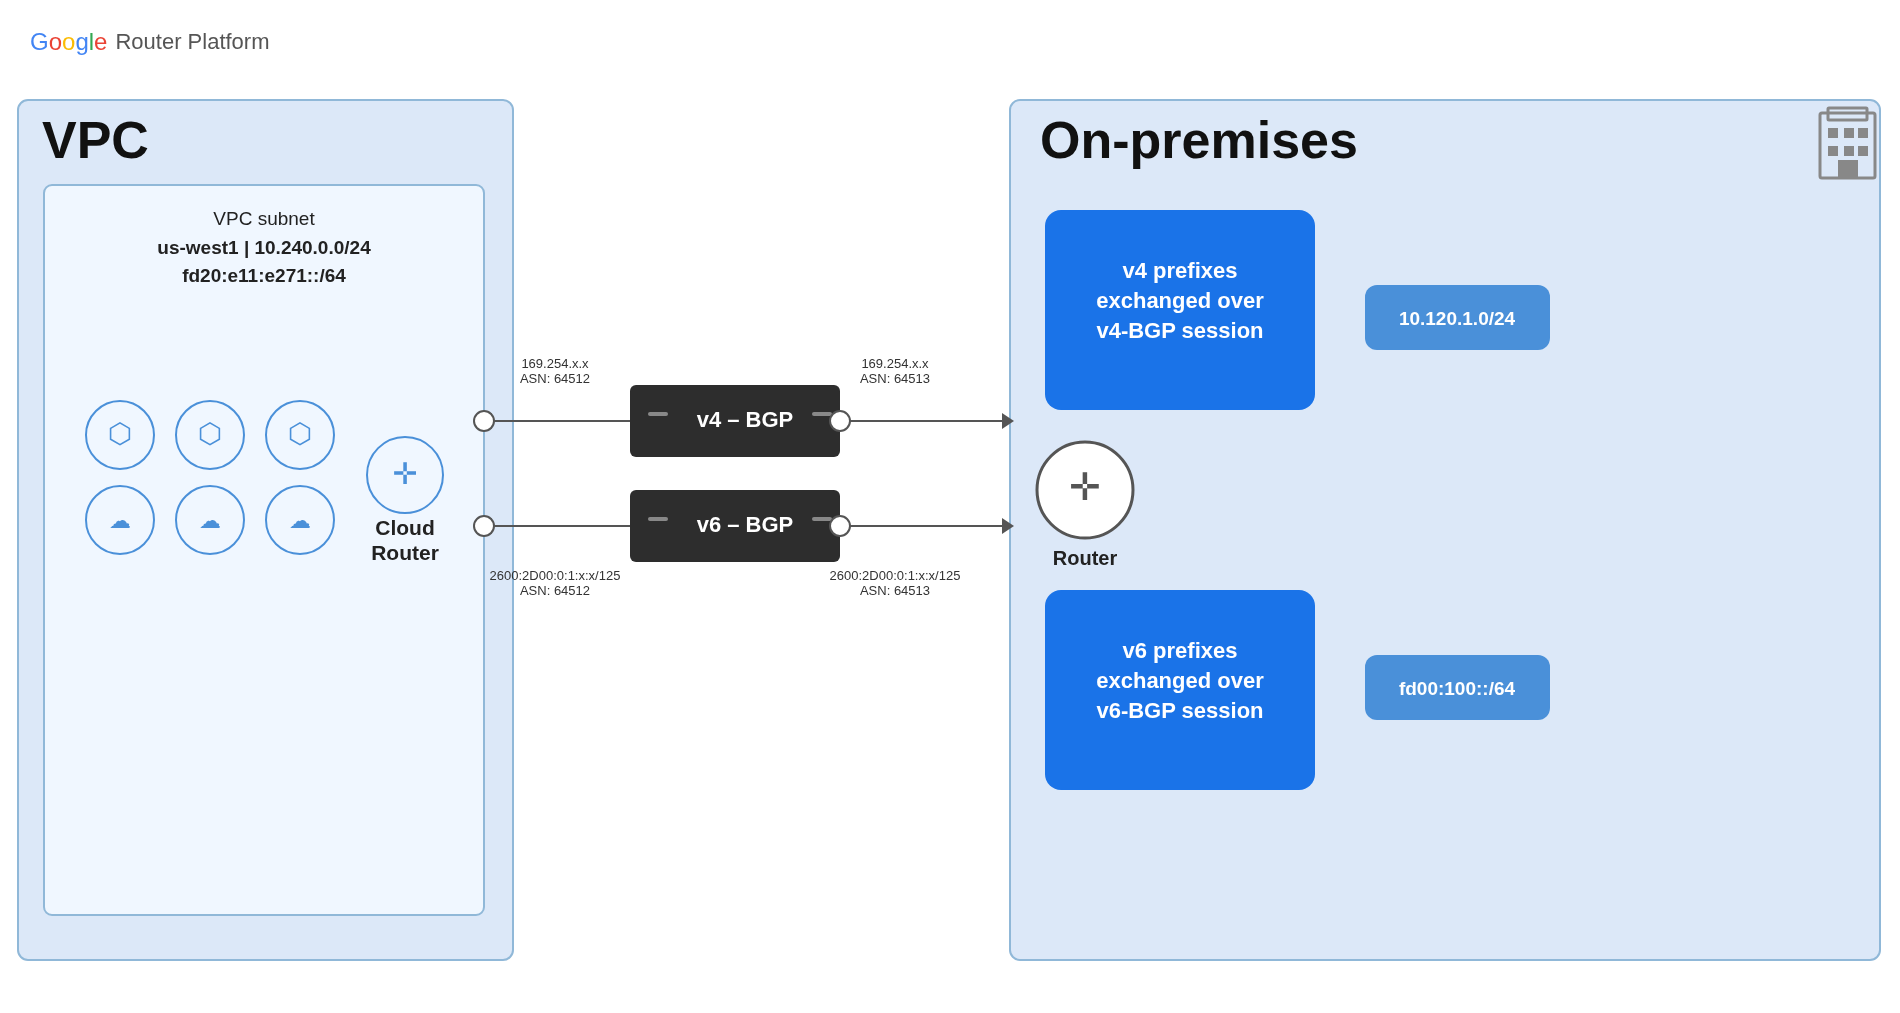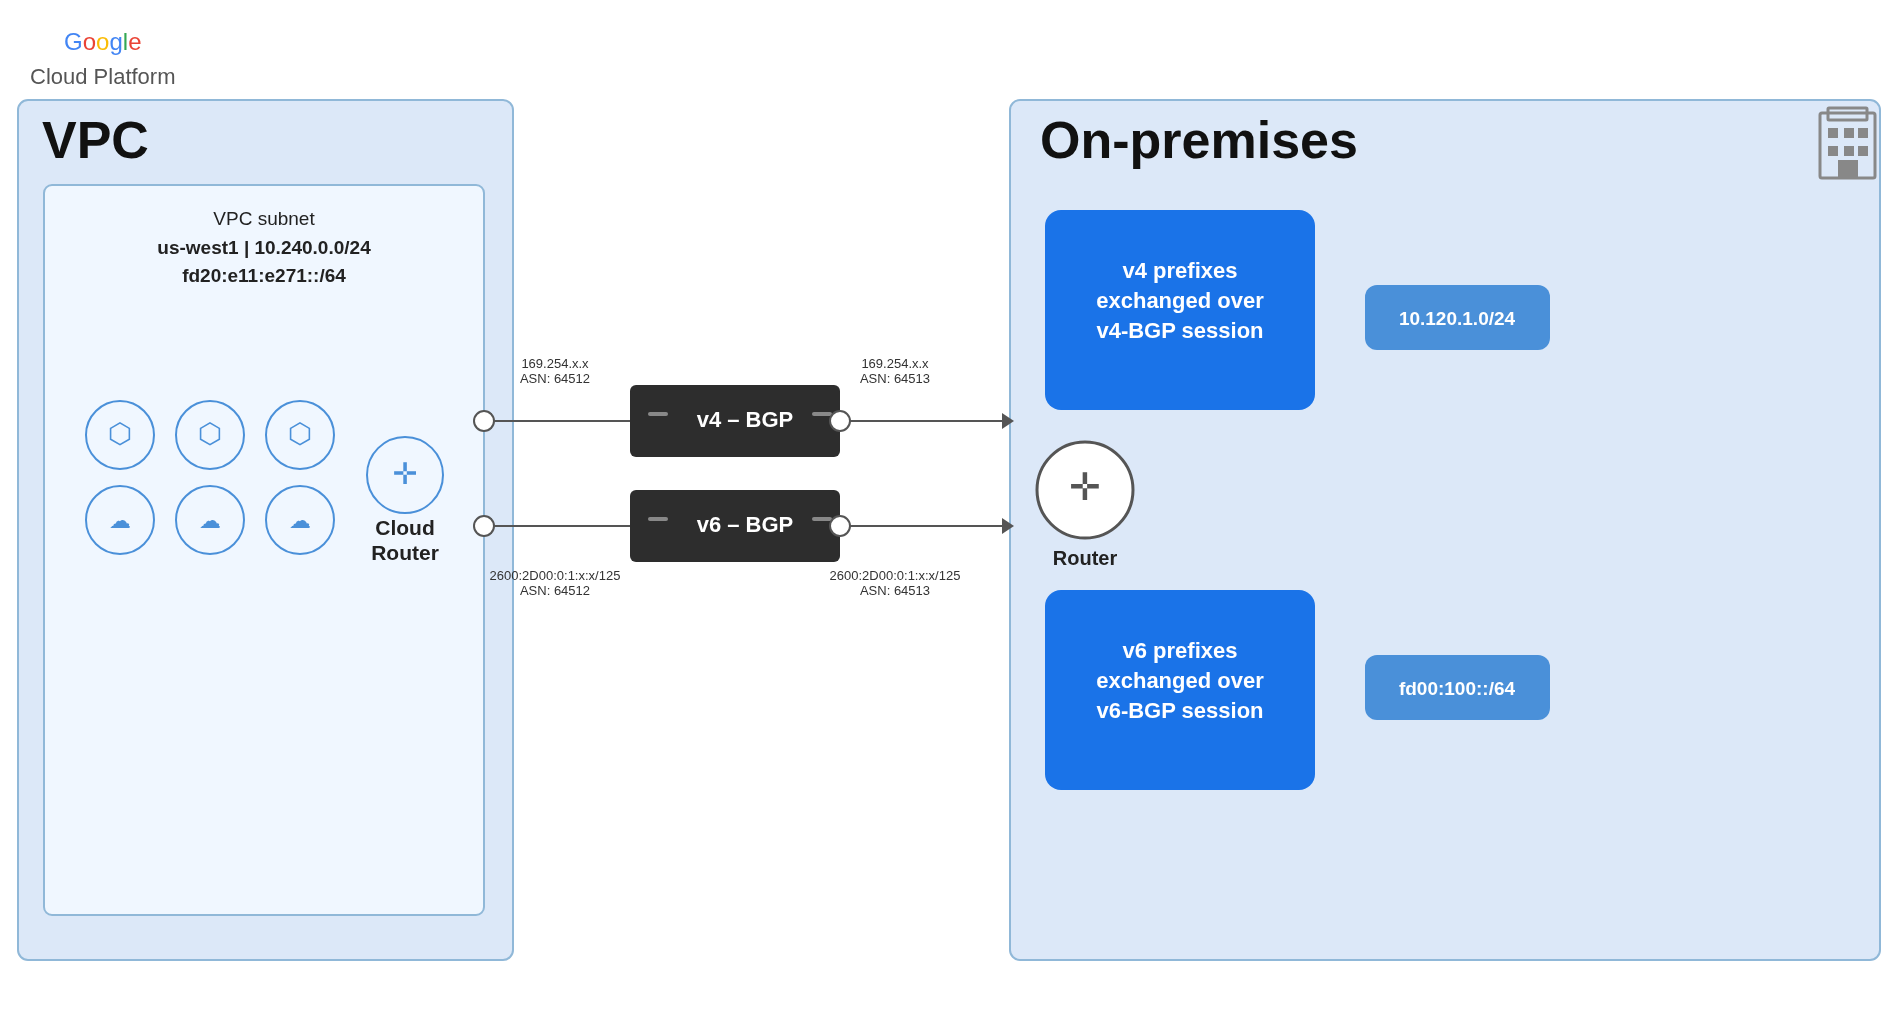--- a/index.html
+++ b/index.html
@@ -13,31 +13,30 @@
     }
 
     
     .header {
       position: absolute;
       top: 28px;
       left: 30px;
       display: flex;
       align-items: center;
       gap: 8px;
-      flex-direction: column;
     }
   </style>
 </head>
 <body>
 
 <div class="header">
   <span style="font-size:24px; font-weight:400; font-family:Arial,sans-serif;">
     <span style="color:#4285F4;">G</span><span style="color:#EA4335;">o</span><span style="color:#FBBC05;">o</span><span style="color:#4285F4;">g</span><span style="color:#34A853;">l</span><span style="color:#EA4335;">e</span>
   </span>
-  <span style="font-size:22px; color:#555; font-weight:400; font-family:Arial,sans-serif;">Cloud Platform</span>
+  <span style="font-size:22px; color:#555; font-weight:400; font-family:Arial,sans-serif;">Router Platform</span>
 </div>
 
 <svg viewBox="0 0 1900 1013" width="1900" height="1013" style="position:absolute; top:0; left:0;" xmlns="http://www.w3.org/2000/svg">
 
   <rect x="18" y="100" width="495" height="860" rx="10" ry="10" fill="#dce8f8" stroke="#90b8d8" stroke-width="2"></rect>
 
   <text x="42" y="158" font-size="52" font-weight="700" fill="#111" font-family="Arial,sans-serif">VPC</text>
 
   <rect x="44" y="185" width="440" height="730" rx="8" ry="8" fill="#f0f7ff" stroke="#90b8d8" stroke-width="2"></rect>
 

